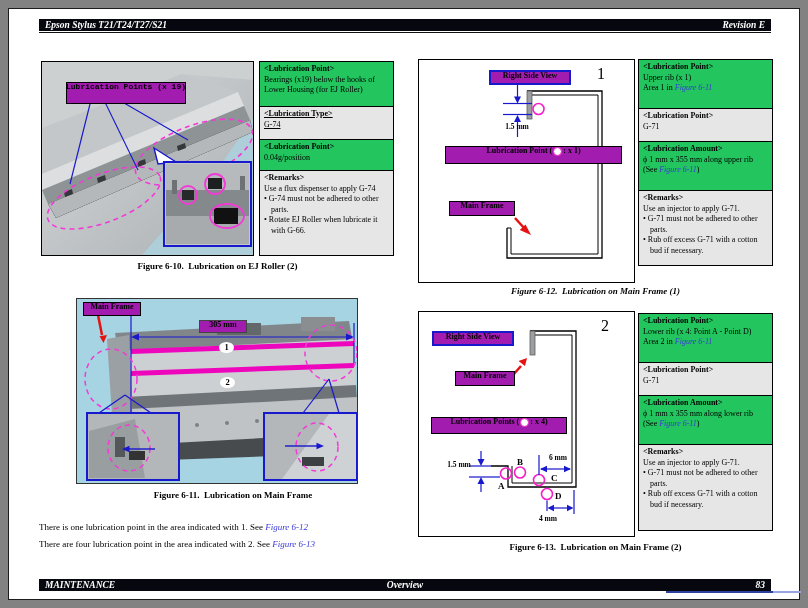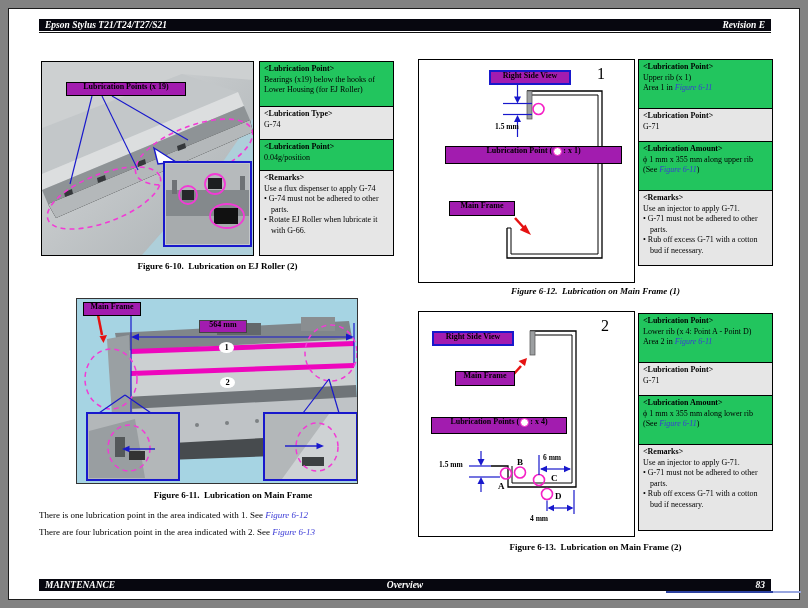--- a/index.html
+++ b/index.html
@@ -15,27 +15,27 @@
   .bar.footer span.mid{position:absolute;left:0;right:0;text-align:center;}
   .blueline{position:absolute;height:2px;}
   
   .figbox{position:absolute;background:#fff;border:1px solid #000;box-sizing:border-box;}
   .figbox svg{position:absolute;left:0;top:0;}
   .lblbox{position:absolute;background:#a21caf;border:1px solid #000;
           font:bold 8px/1 "Liberation Serif","DejaVu Serif",serif;color:#000;
           display:flex;justify-content:center;text-align:center;box-sizing:border-box;white-space:nowrap;}
   .bluebox{border:2px solid #1818cc;}
   .plain{border:1px solid #444;}
-  .dim{position:absolute;font:bold 7.5px "Liberation Serif","DejaVu Serif",serif;color:#000;white-space:nowrap;}
+  .dim{position:absolute;font:bold 7.5px "Liberation Serif","DejaVu Serif",serif;color:#000;text-align:center;white-space:nowrap;}
   .bignum{position:absolute;font:400 16px "Liberation Serif","DejaVu Serif",serif;color:#000;}
   .ptletter{position:absolute;font:bold 9px "Liberation Serif","DejaVu Serif",serif;color:#000;}
   .badge{position:absolute;width:15px;height:11px;background:#fff;border-radius:50%;
          font:bold 8.5px/11px "Liberation Serif","DejaVu Serif",serif;text-align:center;}
   .cap{position:absolute;text-align:center;font:bold 9px "Liberation Serif","DejaVu Serif",serif;color:#000;}
-  .para{position:absolute;font:9px "Liberation Serif","DejaVu Serif",serif;color:#000;white-space:nowrap;}
+  .para{position:absolute;font:9px "Liberation Serif","DejaVu Serif",serif;color:#000;white-space:nowrap;margin-top:12px;}
   .lnk{color:#3a3ad6;font-style:italic;}
   
   .tbl{position:absolute;border:1px solid #000;background:#22c55e;display:flex;flex-direction:column;
        font:8px/1.32 "Liberation Serif","DejaVu Serif",serif;color:#000;box-sizing:border-box;}
   .tbl .sec{padding:2px 4px 1px 4px;box-sizing:border-box;border-top:1px solid #000;overflow:hidden;}
   .tbl .sec:first-child{border-top:none;}
   .tbl .sec.shade{background:#e6e6e6;}
   .tbl .hdr{font-weight:bold;}
   .tbl .grow{flex:1 1 auto;}
   .bullet{padding-left:7px;text-indent:-7px;}
@@ -89,31 +89,31 @@
         <rect x="130" y="118" width="5" height="14" fill="#6e7275"></rect>
         <rect x="198" y="114" width="5" height="14" fill="#6e7275"></rect>
         <rect x="140" y="128" width="12" height="10" fill="#26282a"></rect>
         <rect x="166" y="116" width="14" height="11" fill="#1d1f21"></rect>
         <rect x="172" y="146" width="24" height="16" fill="#111111"></rect>
         <circle cx="146" cy="133" r="9" fill="none" stroke="#f23ad6" stroke-width="1.8"></circle>
         <circle cx="173" cy="122" r="10" fill="none" stroke="#f23ad6" stroke-width="1.8"></circle>
         <ellipse cx="185" cy="154" rx="17" ry="12" fill="none" stroke="#f23ad6" stroke-width="1.8"></ellipse>
       </g>
     </svg>
-    <div class="lblbox" style="left:24px;top:20px;width:120px;height:14px;">
+    <div class="lblbox" style="left:24px;top:20px;width:120px;height:22px;font-family:Liberation Mono, monospace;">
       <span>Lubrication Points (x 19)</span>
     </div>
   </div>
 
   <div class="tbl" style="left:250px;top:52px;width:135px;height:195px;">
     <div class="sec" style="height:44px;">
       <div class="hdr">&lt;Lubrication Point&gt;</div>
       <div>Bearings (x19) below the hooks of Lower Housing (for EJ Roller)</div>
     </div>
-    <div class="sec shade" style="height:33px;">
+    <div class="sec shade" style="height:33px;text-decoration:underline;">
       <div class="hdr">&lt;Lubrication Type&gt;</div>
       <div>G-74</div>
     </div>
     <div class="sec" style="height:31px;">
       <div class="hdr">&lt;Lubrication Point&gt;</div>
       <div>0.04g/position</div>
     </div>
     <div class="sec shade grow">
       <div class="hdr">&lt;Remarks&gt;</div>
       <div>Use a flux dispenser to apply G-74</div>
@@ -174,21 +174,21 @@
         <rect x="225" y="158" width="22" height="9" fill="#3c4042"></rect>
         <ellipse cx="240" cy="148" rx="21" ry="24" fill="none" stroke="#f23ad6" stroke-width="1.5" stroke-dasharray="5,4"></ellipse>
         <line x1="208" y1="147" x2="240" y2="147" stroke="#1818cc" stroke-width="1.4"></line>
         <polygon points="247,147 239.5,143.8 239.5,150.2" fill="#1818cc"></polygon>
       </g>
     </svg>
     <div class="lblbox" style="left:6px;top:3px;width:58px;height:14px;">
       <span>Main Frame</span>
     </div>
     <div class="lblbox plain" style="left:122px;top:21px;width:48px;height:13px;">
-      <span>564 mm</span>
+      <span>305 mm</span>
     </div>
     <div class="badge" style="left:142px;top:43px;">1</div>
     <div class="badge" style="left:143px;top:78px;">2</div>
   </div>
   <div class="cap" style="left:64px;top:481px;width:320px;">Figure 6-11.&nbsp; Lubrication on Main Frame</div>
 
   <div class="para" style="left:30px;top:501px;">
     <span>There is one lubrication point in the area indicated with 1. See </span><span class="lnk">Figure 6-12</span>
   </div>
   <div class="para" style="left:30px;top:518px;">

